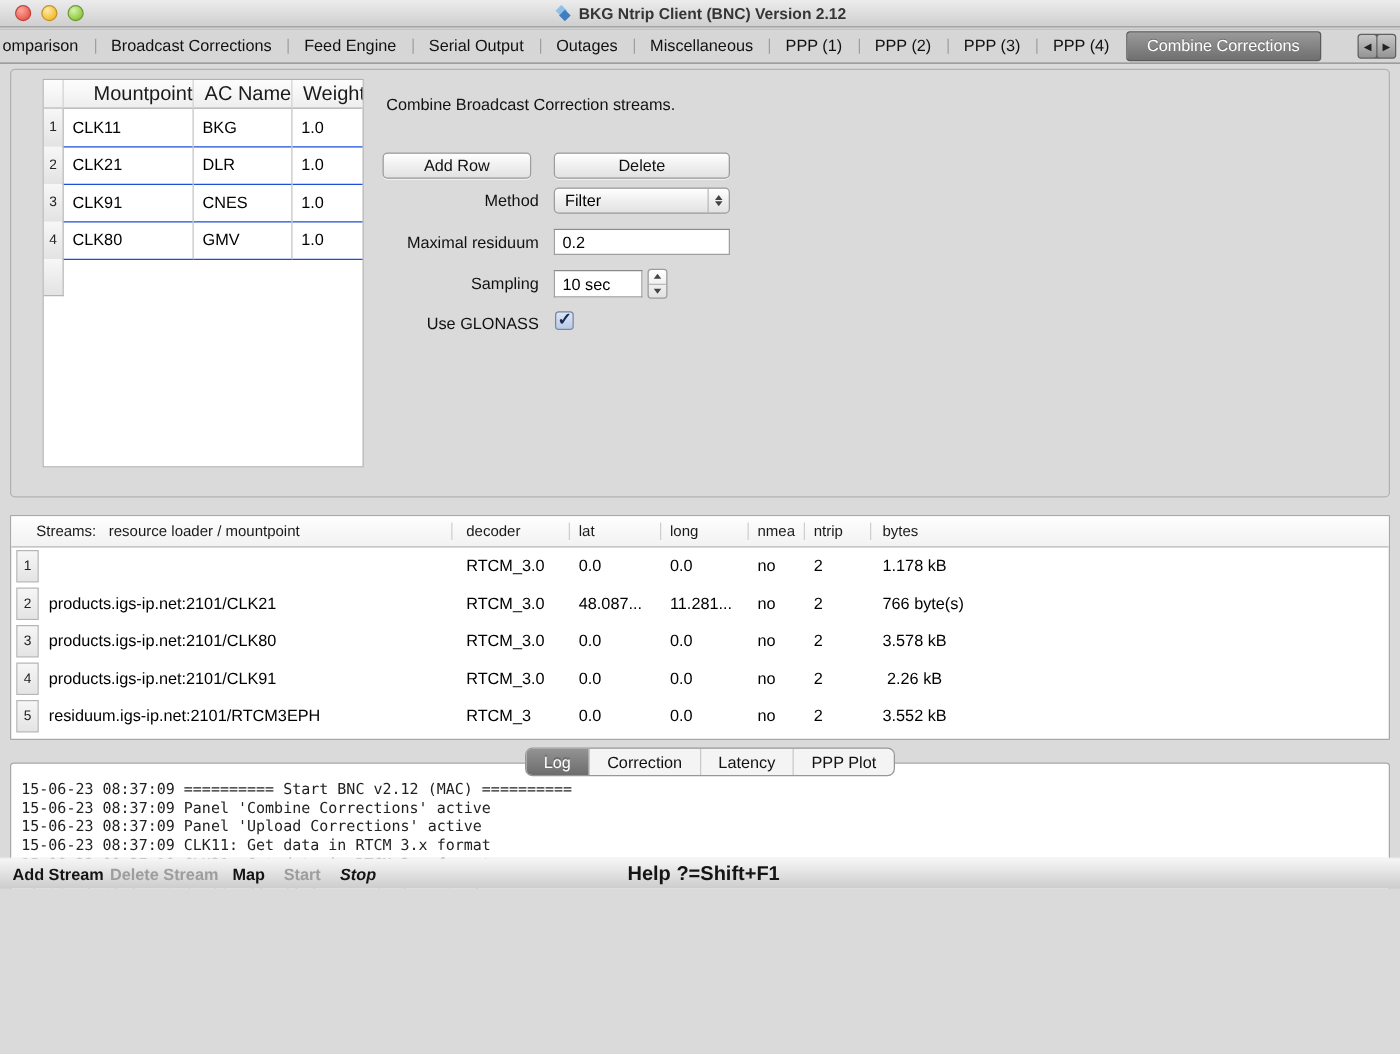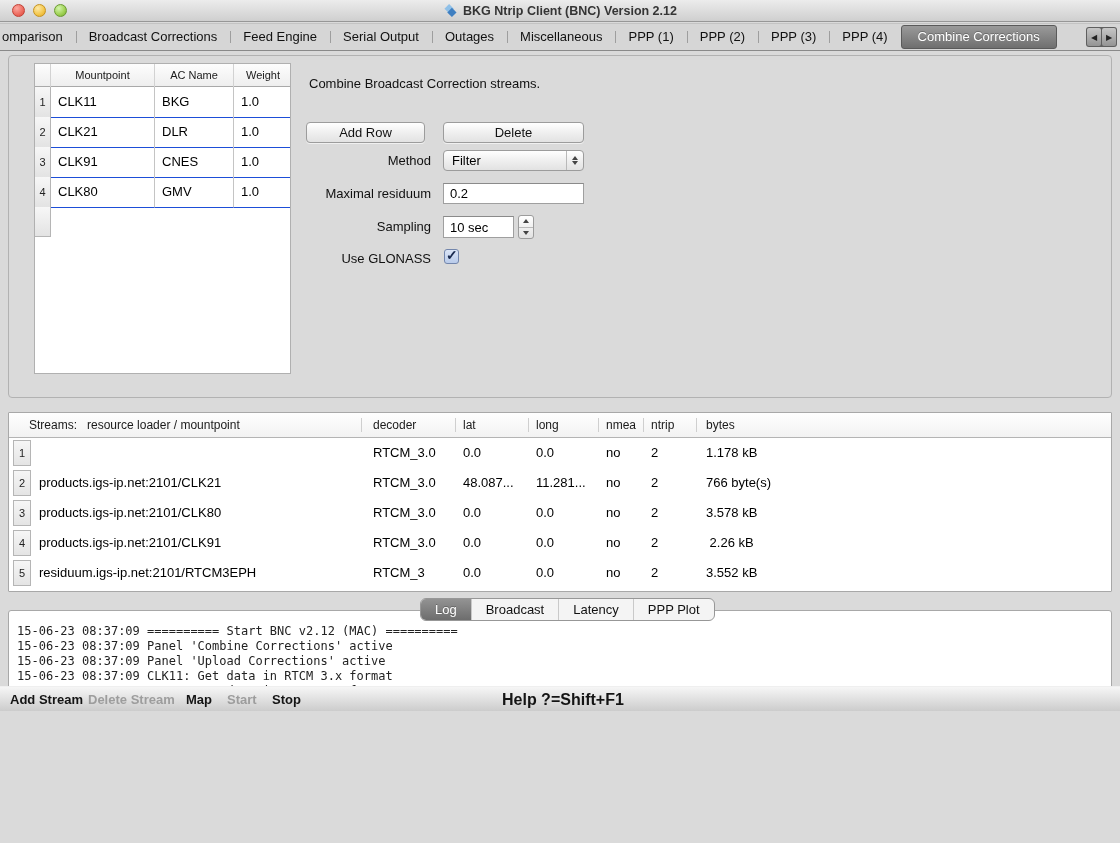--- a/index.html
+++ b/index.html
@@ -33,21 +33,21 @@
     display:flex; align-items:center; justify-content:center; border-radius:2px; }
 
   
   .main-panel { position:absolute; top:55px; left:8px; width:1104px; height:343px;
     border:1px solid #b2b2b2; border-radius:4px; }
 
   .mp-table { position:absolute; left:25px; top:7px; width:257px; height:311px; background:#fff;
     border:1px solid #b0b0b0; overflow:hidden; }
   .mp-header { display:grid; grid-template-columns:16px 104px 79px 58px; height:23px;
     background:linear-gradient(#fdfdfd,#eeeeee); border-bottom:1px solid #a9a9a9; }
-  .mp-header span { font-size:11px; color:#1a1a1a; text-align:center; line-height:23px; border-right:1px solid #d2d2d2; }
+  .mp-header span { font-size:16px; color:#1a1a1a; text-align:right; line-height:23px; border-right:1px solid #d2d2d2; }
   .mp-header span:last-child { border-right:none; }
   .mp-row { display:grid; grid-template-columns:16px 104px 79px 58px; height:30px; }
   .mp-num { background:linear-gradient(#f7f7f7,#e3e3e3); border-right:1px solid #b5b5b5; border-bottom:1px solid #b5b5b5;
     font-size:11px; color:#222; text-align:center; line-height:30px; }
   .mp-cell { font-size:13px; color:#000; line-height:29px; padding-left:7px;
     border-right:1px solid #c4c4c4; border-bottom:1px solid #1d4ed8; }
   .mp-cell:last-child { border-right:none; }
 
   .desc { position:absolute; left:300px; top:20px; font-size:13px; color:#111; }
   .mac-btn { position:absolute; height:21px; font-family:"Liberation Sans",sans-serif; font-size:13px; color:#111;
@@ -115,21 +115,21 @@
 
   
   .statusbar { position:absolute; left:0; right:0; bottom:0; height:25px;
     background:linear-gradient(#f6f6f6,#cccccc); border-top:1px solid #efefef; }
   .sb-item { position:absolute; top:0; line-height:25px; font-size:13px; font-weight:600; color:#141414; white-space:nowrap; }
   .sb-item.disabled { color:#9d9d9d; }
   #status-items .sb-item:nth-of-type(1){ left:10px; }
   #status-items .sb-item:nth-of-type(2){ left:88px; }
   #status-items .sb-item:nth-of-type(3){ left:186px; }
   #status-items .sb-item:nth-of-type(4){ left:227px; }
-  #status-items .sb-item:nth-of-type(5){ left:272px; }
+  #status-items .sb-item:nth-of-type(5){ left:272px;font-style:italic; }
   .sb-help { position:absolute; left:502px; top:0; line-height:25px; font-size:16px; font-weight:600; color:#141414; }
 </style>
 </head>
 <body>
 
 <div class="window">
 
   <div class="titlebar">
     <div class="lights">
       <span class="light red"></span>
@@ -301,21 +301,21 @@
           <span class="s-cell s-long">0.0</span>
           <span class="s-cell s-nmea">no</span>
           <span class="s-cell s-ntrip">2</span>
           <span class="s-cell s-bytes">3.552 kB</span>
         </div>
       </div>
   </div>
 
   <div class="log-tabs" id="log-tabs">
       <div class="seg selected">Log</div>
-      <div class="seg">Broadcast</div>
+      <div class="seg">Correction</div>
       <div class="seg">Latency</div>
       <div class="seg">PPP Plot</div>
     </div>
   <div class="log-box">
     <pre class="log-pre" id="log-pre">15-06-23 08:37:09 ========== Start BNC v2.12 (MAC) ==========
 15-06-23 08:37:09 Panel 'Combine Corrections' active
 15-06-23 08:37:09 Panel 'Upload Corrections' active
 15-06-23 08:37:09 CLK11: Get data in RTCM 3.x format
 15-06-23 08:37:10 CLK21: Get data in RTCM 3.x format
 15-06-23 08:37:10 CLK80: Get data in RTCM 3.x format

